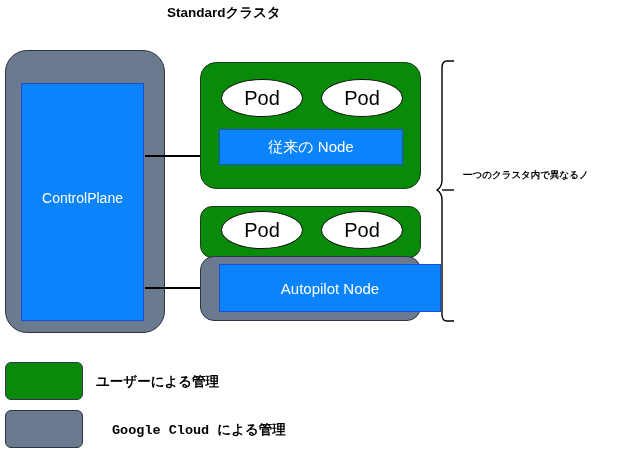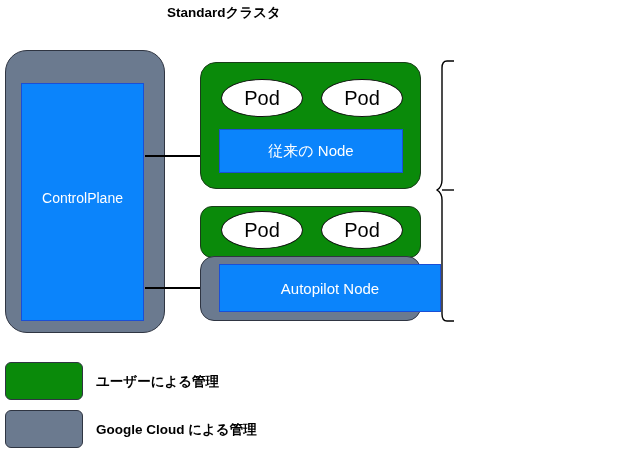--- a/index.html
+++ b/index.html
@@ -129,21 +129,21 @@
     background: #0b84fb;
     border: 1px solid #1a4fd6;
     color: #ffffff;
     font-size: 15px;
     display: flex;
     align-items: center;
     justify-content: center;
     box-sizing: border-box;
     white-space: nowrap;
   }
-  .node-legacy   { left: 219px; top: 129px; width: 184px; height: 44px; }
+  .node-legacy   { left: 219px; top: 129px; width: 184px; height: 36px; }
   .node-autopilot{ left: 219px; top: 264px; width: 222px; height: 48px; }
 
   
   .connector {
     position: absolute;
     background: #000000;
     height: 1.5px;
   }
   .conn-top    { left: 145px; top: 155px; width: 76px; }
   .conn-bottom { left: 145px; top: 287px; width: 76px; }
@@ -182,23 +182,24 @@
   }
   .legend-swatch.green { top: 362px; background: #0a8a0a; }
   .legend-swatch.gray  { top: 410px; background: #6b7a8f; }
   .legend-label {
     position: absolute;
     left: 96px;
     font-size: 13.5px;
     font-weight: bold;
     color: #000000;
     white-space: nowrap;
+    font-family: Liberation Mono, monospace;
   }
   .legend-label.one { top: 373px; }
-  .legend-label.two { top: 421px; }
+  .legend-label.two { top: 421px; margin-left: 16px; }
 </style>
 </head>
 <body>
 
 <div id="canvas">
 
   <div class="title">Standardクラスタ</div>
 
   <div class="cp-outer"></div>
   <div class="cp-inner"></div>
@@ -219,20 +220,21 @@
   <div class="node-box node-autopilot">Autopilot Node</div>
 
   <div class="brace">
     <svg width="22" height="262" viewBox="0 0 22 262" xmlns="http://www.w3.org/2000/svg">
       <path d="M14 1 H7 Q2 1 2 8 V120 Q2 127 -3 130 Q2 133 2 140 V254 Q2 261 7 261 H14" fill="none" stroke="#000000" stroke-width="1.4" transform="translate(6,0)"></path>
       <path d="M8 130 H20" fill="none" stroke="#000000" stroke-width="1.4"></path>
     </svg>
   </div>
 
   <div class="annotation">
+    <div>一つのクラスタ内で異なるノ</div>
   </div>
 
   <div class="legend-swatch green"></div>
   <div class="legend-label one">ユーザーによる管理</div>
   <div class="legend-swatch gray"></div>
   <div class="legend-label two">Google Cloud による管理</div>
 
 </div>
 
 </body></html>

